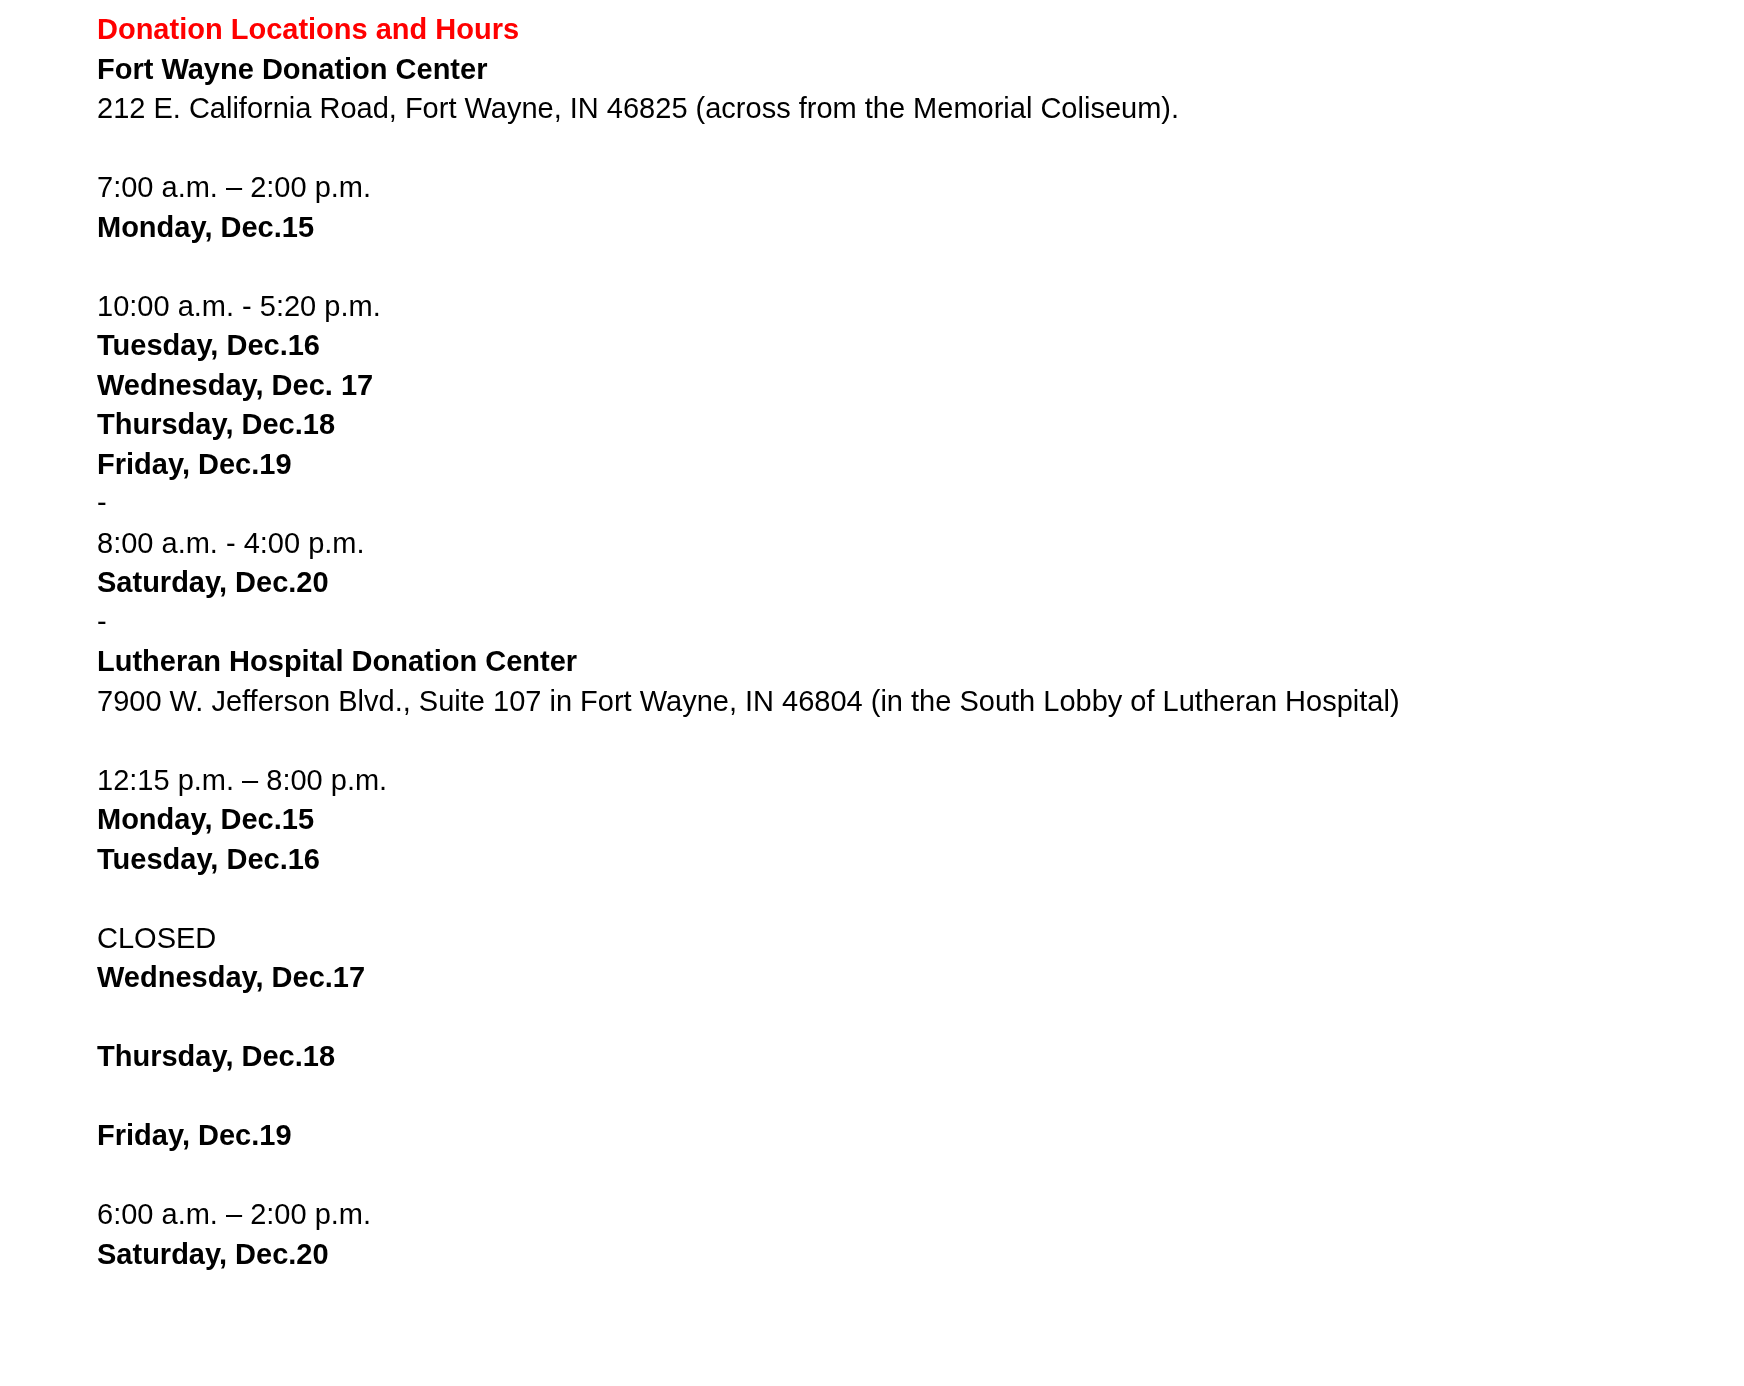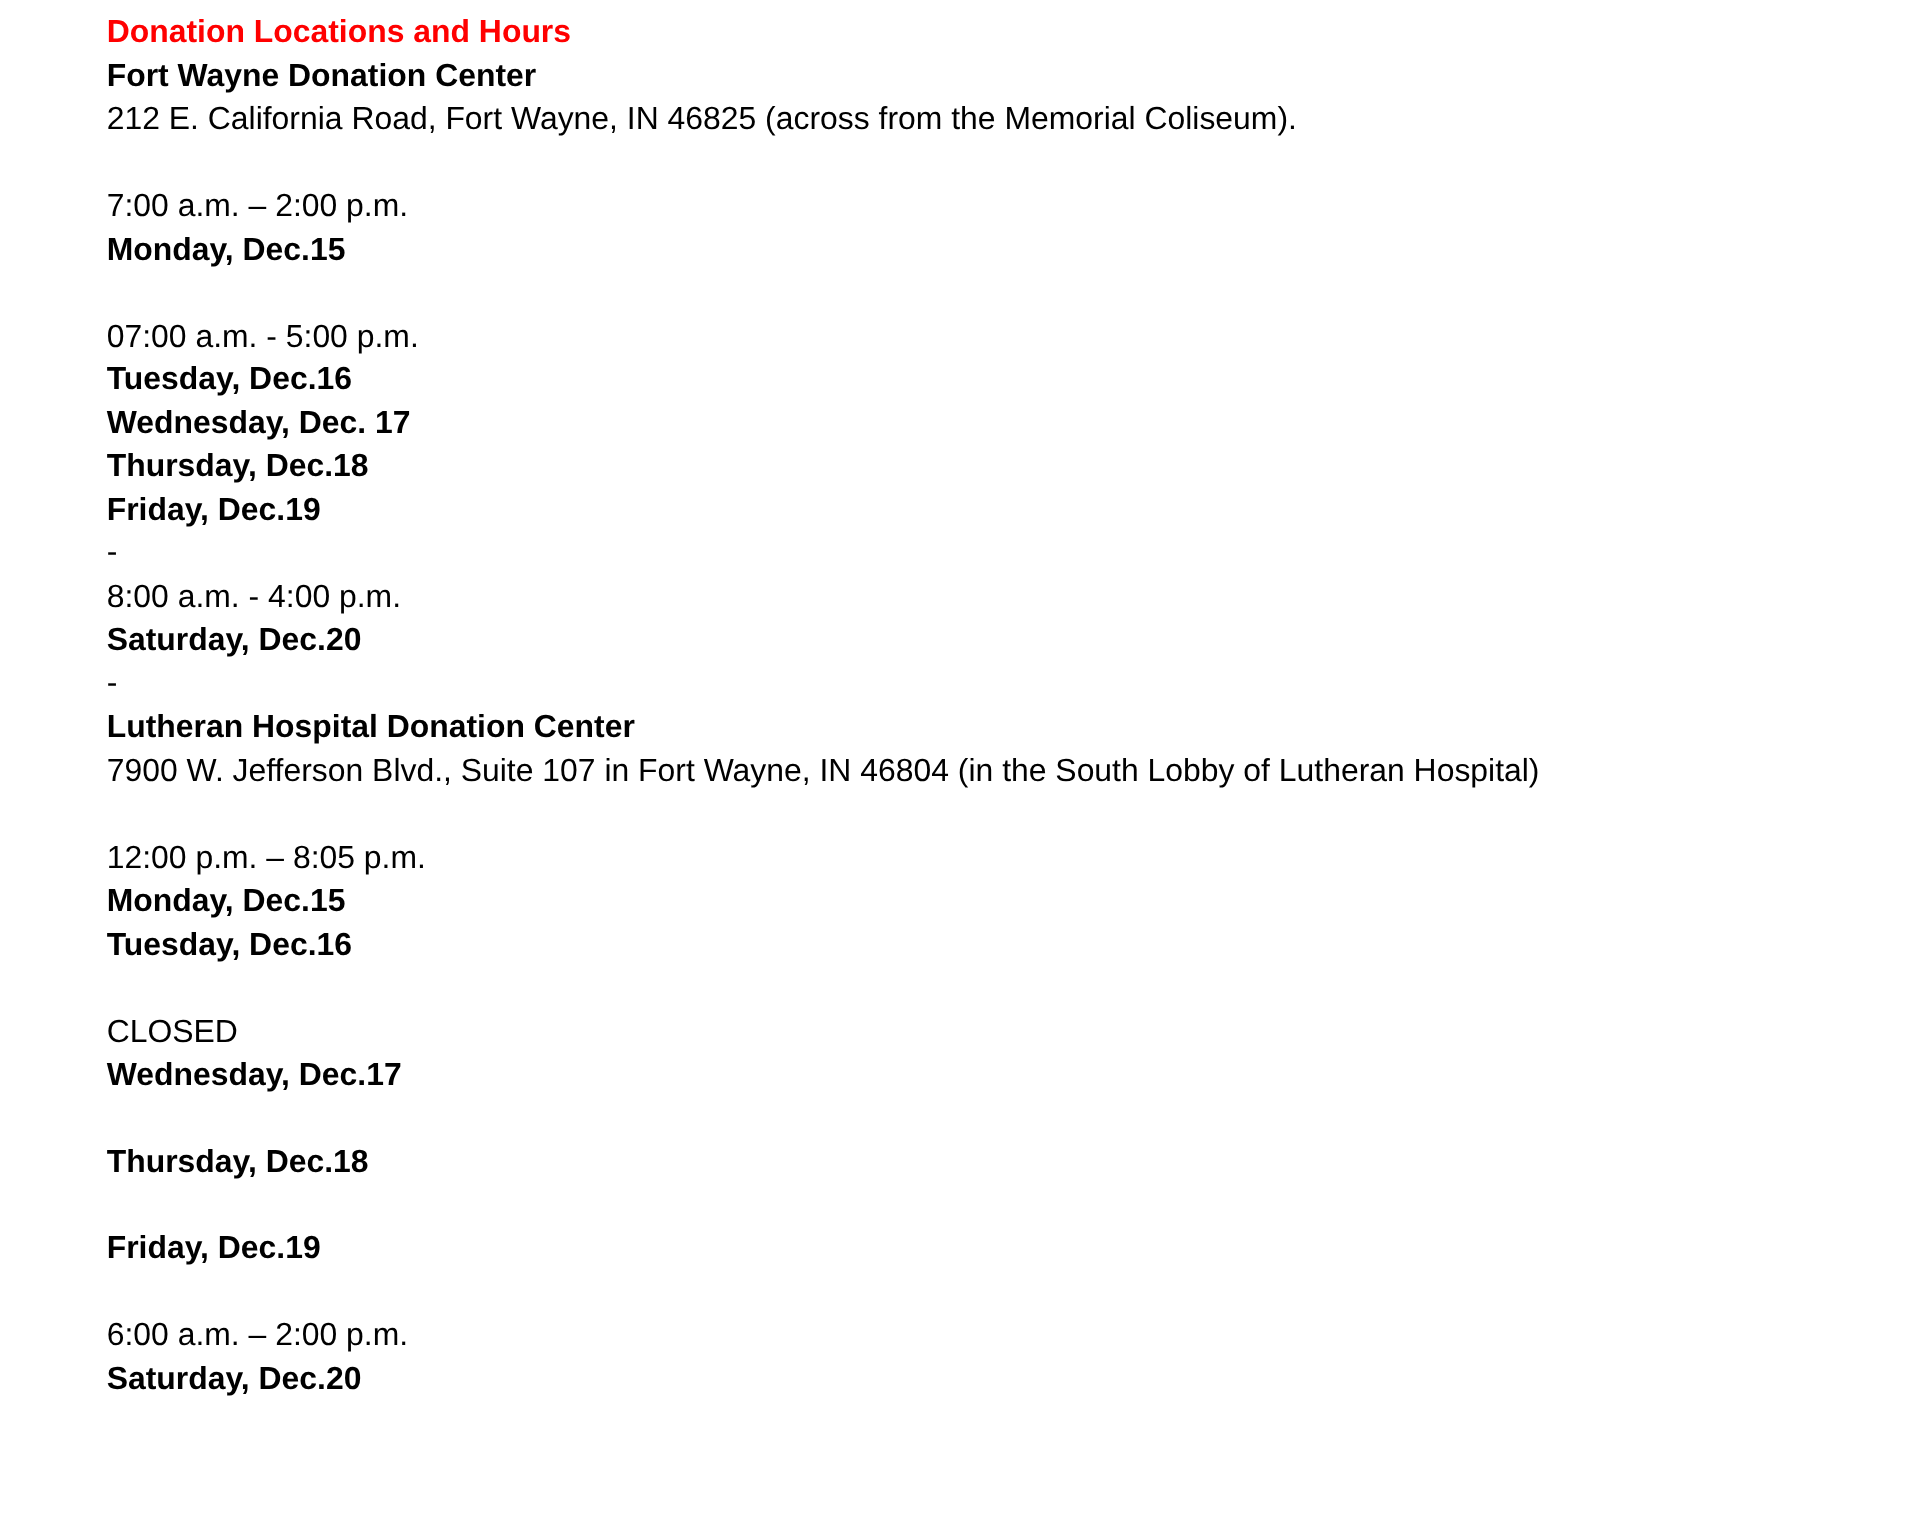--- a/index.html
+++ b/index.html
@@ -44,36 +44,36 @@
   <p class="title">Donation Locations and Hours</p>
 
   <p><span class="b u">Fort Wayne Donation Center</span></p>
   <p>212 E. California Road, Fort Wayne, IN 46825 (across from the Memorial Coliseum).</p>
   <p class="blank"></p>
 
   <p><span class="u">7:00 a.m. – 2:00 p.m.</span></p>
   <p class="b">Monday, Dec.15</p>
   <p class="blank"></p>
 
-  <p><span class="u">07:00 a.m. - 5:00 p.m.</span></p>
+  <p><span class="u">10:00 a.m. - 5:20 p.m.</span></p>
   <p class="b">Tuesday, Dec.16</p>
   <p class="b">Wednesday, Dec. 17</p>
   <p class="b">Thursday, Dec.18</p>
   <p class="b">Friday, Dec.19</p>
 
   <p class="dash-line">-</p>
   <p><span class="u">8:00 a.m. - 4:00 p.m.</span></p>
   <p class="b">Saturday, Dec.20</p>
 
   <p class="dash-line">-</p>
   <p><span class="b u">Lutheran Hospital Donation Center</span></p>
   <p>7900 W. Jefferson Blvd., Suite 107 in Fort Wayne, IN 46804 (in the South Lobby of Lutheran Hospital)</p>
   <p class="blank"></p>
 
-  <p><span class="u">12:00 p.m. – 8:05 p.m.</span></p>
+  <p><span class="u">12:15 p.m. – 8:00 p.m.</span></p>
   <p class="b">Monday, Dec.15</p>
   <p class="b">Tuesday, Dec.16</p>
   <p class="blank"></p>
 
   <p><span class="u">CLOSED</span></p>
   <p class="b">Wednesday, Dec.17</p>
   <p class="blank"></p>
 
   <p class="b">Thursday, Dec.18</p>
   <p class="blank"></p>

